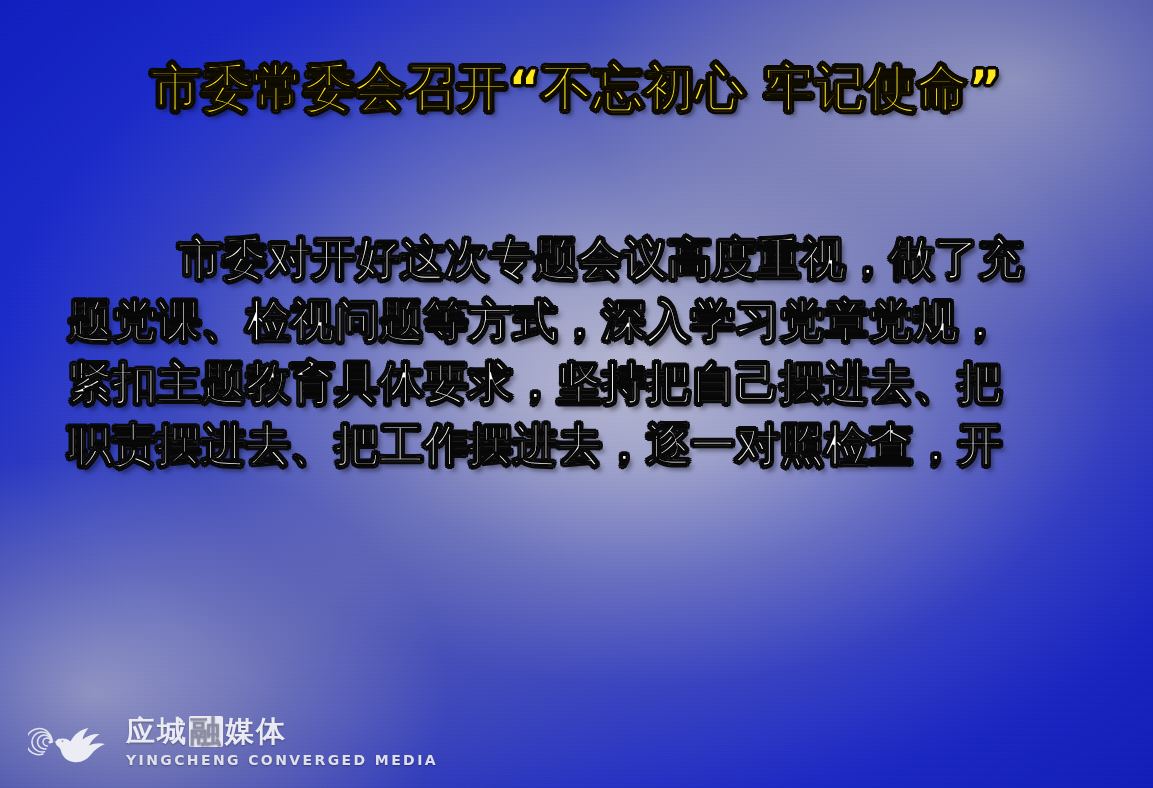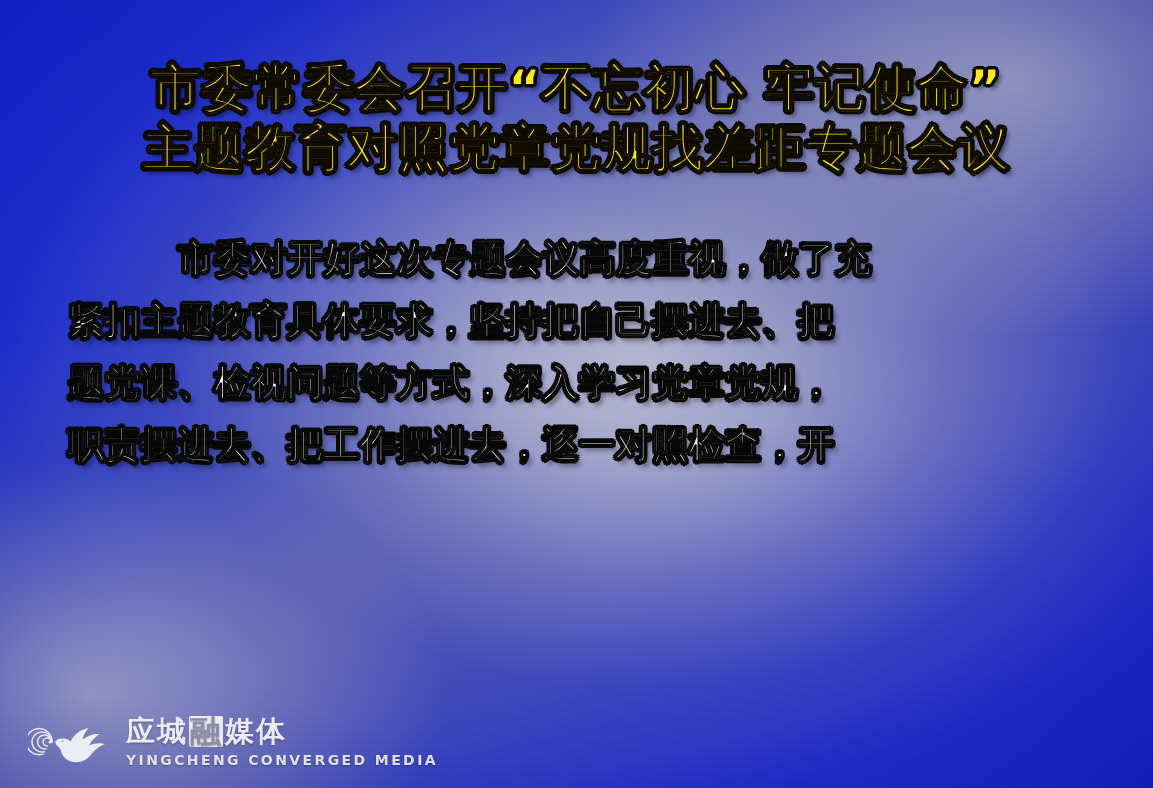--- a/index.html
+++ b/index.html
@@ -107,21 +107,21 @@
 
   
   #body-copy {
     position: absolute;
     top: 228px;
     left: 68px;
     width: 1020px;
     z-index: 5;
   }
   .body-line {
-    font-size: 36px;
+    font-size: 44px;
     line-height: 62px;
     font-weight: 700;
     letter-spacing: 0.5px;
     color: #ffffff;
     white-space: nowrap;
     -webkit-text-stroke: 1px #070707;
     text-shadow:
       2.6px 0 0 #0a0a0a, -2.6px 0 0 #0a0a0a,
       0 2.6px 0 #0a0a0a, 0 -2.6px 0 #0a0a0a,
       2px 2px 0 #0a0a0a, -2px 2px 0 #0a0a0a,
@@ -181,27 +181,26 @@
 
   <div class="bg-layer bg-base"></div>
   <div class="bg-layer bg-haze-1"></div>
   <div class="bg-layer bg-haze-2"></div>
   <div class="bg-layer bg-haze-3"></div>
   <div class="bg-layer bg-vignette"></div>
   <div class="bg-layer bg-scan"></div>
 
   <div id="headline">
     <div class="headline-line">市委常委会召开“不忘初心 牢记使命”</div>
-    <div class="headline-line">主题教育对照党章党规找差距专题会议</div>
   </div>
 
   <div id="body-copy">
     <div class="body-line indent">市委对开好这次专题会议高度重视，做了充</div>
+    <div class="body-line">题党课、检视问题等方式，深入学习党章党规，</div>
     <div class="body-line">紧扣主题教育具体要求，坚持把自己摆进去、把</div>
-    <div class="body-line">题党课、检视问题等方式，深入学习党章党规，</div>
     <div class="body-line">职责摆进去、把工作摆进去，逐一对照检查，开</div>
   </div>
 
   <div id="logo">
 
     <svg id="logo-mark" viewBox="0 0 88 56">
       <g fill="none" stroke="#ececf2" stroke-width="1.5" stroke-linecap="round">
         <path d="M24 28 a13 13 0 1 0 -9 12"></path>
         <path d="M24 28 a10 10 0 1 0 -7.5 9.7"></path>
         <path d="M23.5 28 a7 7 0 1 0 -5.5 6.8"></path>

